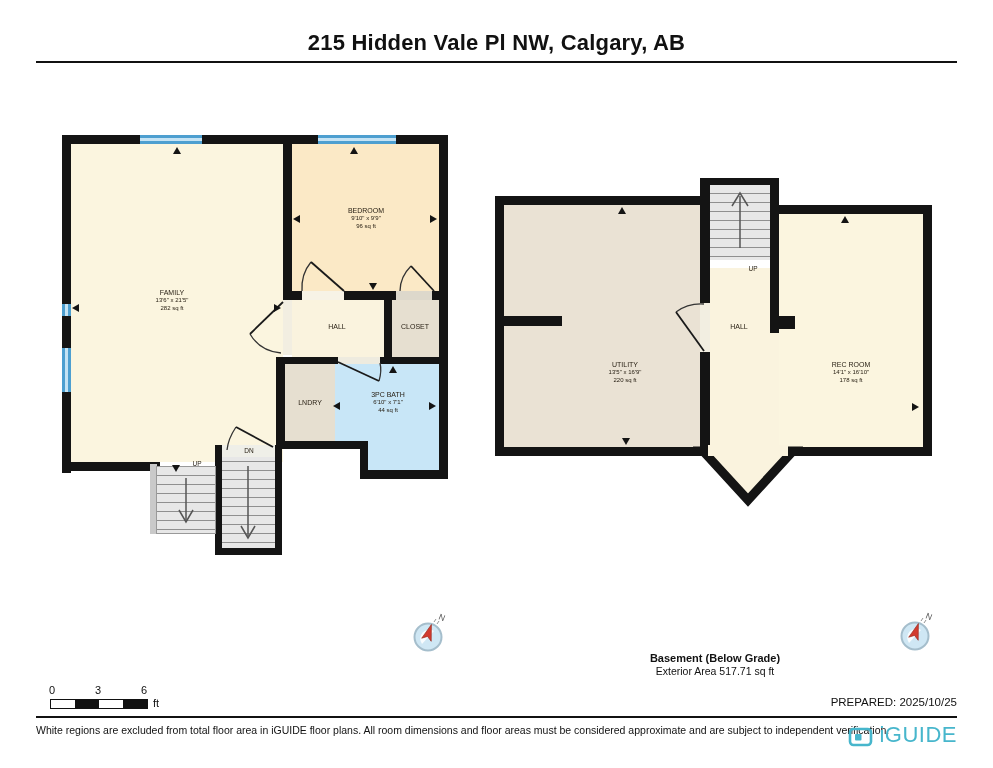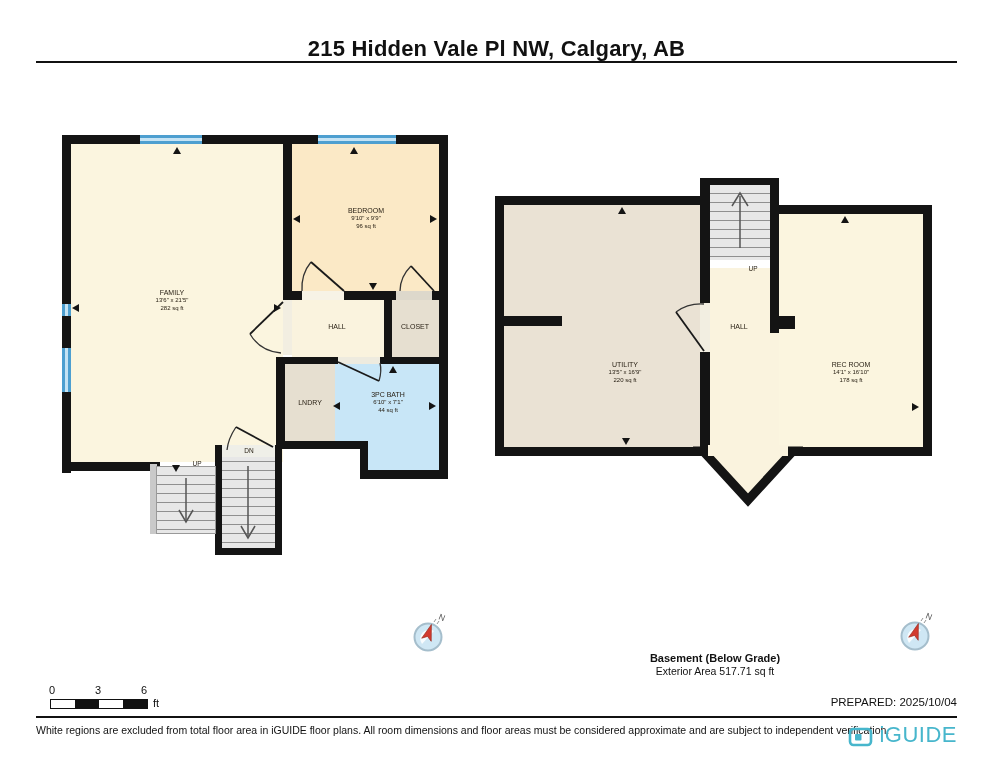--- a/index.html
+++ b/index.html
@@ -14,21 +14,21 @@
   .window-v{position:absolute;z-index:3;
     background:linear-gradient(90deg,#4D9FD0 0 30%,#C5E3F4 30% 70%,#4D9FD0 70% 100%);}
   .stairs{position:absolute;z-index:2;
     background:repeating-linear-gradient(180deg,#E7E7E7 0 8px,#8f8f8f 8px 9px);}
   .ovl{position:absolute;left:0;top:0;z-index:5;pointer-events:none;}
   .rlabel{position:absolute;transform:translate(-50%,-50%);text-align:center;
     color:#241c10;line-height:1.3;white-space:nowrap;z-index:6;}
   .rlabel .nm{font-size:7px;}
   .rlabel .dm{font-size:6px;}
   .hrline{position:absolute;background:#111;z-index:4;}
-  .title{position:absolute;left:0;top:36px;width:100%;text-align:center;
+  .title{position:absolute;left:0;top:30px;width:100%;text-align:center;
     font-size:22px;font-weight:bold;letter-spacing:0.2px;}
   .subtitle{position:absolute;left:0;top:67px;width:100%;text-align:center;font-size:11px;}
   .flabel{position:absolute;transform:translateX(-50%);text-align:center;z-index:6;}
   .flabel .f1{font-size:11px;font-weight:bold;}
   .flabel .f2{font-size:10.5px;margin-top:1px;}
   .disclaimer{position:absolute;left:36px;top:724px;font-size:10.5px;z-index:6;}
   .prepared{position:absolute;right:36px;top:696px;font-size:11.5px;z-index:6;}
   .logo{position:absolute;right:36px;top:722px;display:flex;align-items:flex-end;gap:5px;z-index:6;}
   .logo .brand{font-size:22px;color:#47B6CC;font-weight:500;letter-spacing:0.5px;}
   .scalebar{position:absolute;left:50px;top:684px;width:130px;height:30px;z-index:6;}
@@ -241,21 +241,21 @@
     <span class="num" style="left:88px;">6</span>
     <div class="bar">
       <div class="seg" style="background:#fff;"></div>
       <div class="seg" style="background:#111;"></div>
       <div class="seg" style="background:#fff;"></div>
       <div class="seg" style="background:#111;"></div>
     </div>
     <span class="unit">ft</span>
   </div>
 
-  <div class="prepared">PREPARED: 2025/10/04</div>
+  <div class="prepared">PREPARED: 2025/10/25</div>
   <div class="hrline" style="left:36px;top:716px;width:921px;height:2px;"></div>
   <div class="disclaimer">White regions are excluded from total floor area in iGUIDE floor plans. All room dimensions and floor areas must be considered approximate and are subject to independent verification.</div>
   <div class="logo">
     <svg width="26" height="22">
       <rect x="2" y="3" width="21" height="16" rx="3.5" fill="none" stroke="#47B6CC" stroke-width="2.6"></rect>
       <rect x="7" y="8" width="6.5" height="6.5" rx="1" fill="#47B6CC"></rect>
     </svg>
     <span class="brand">iGUIDE</span>
   </div>
 

